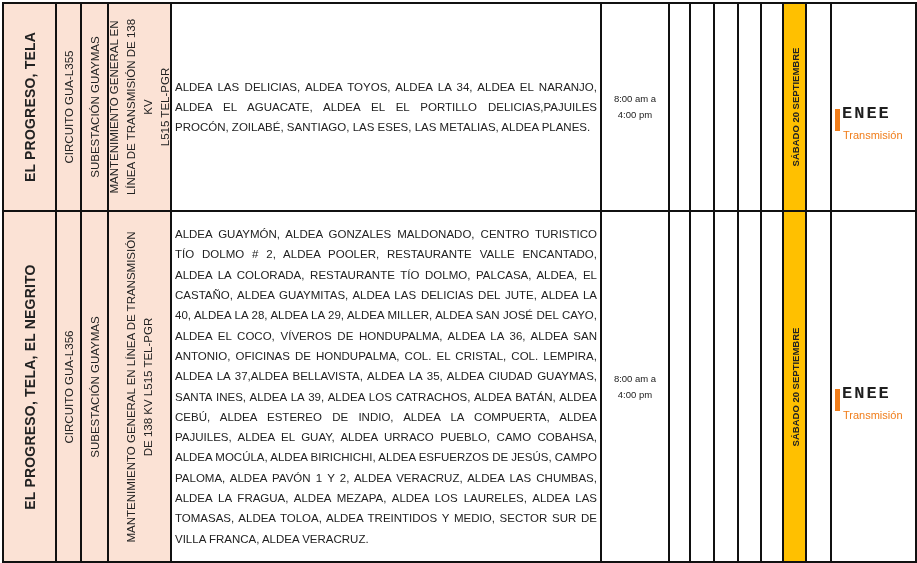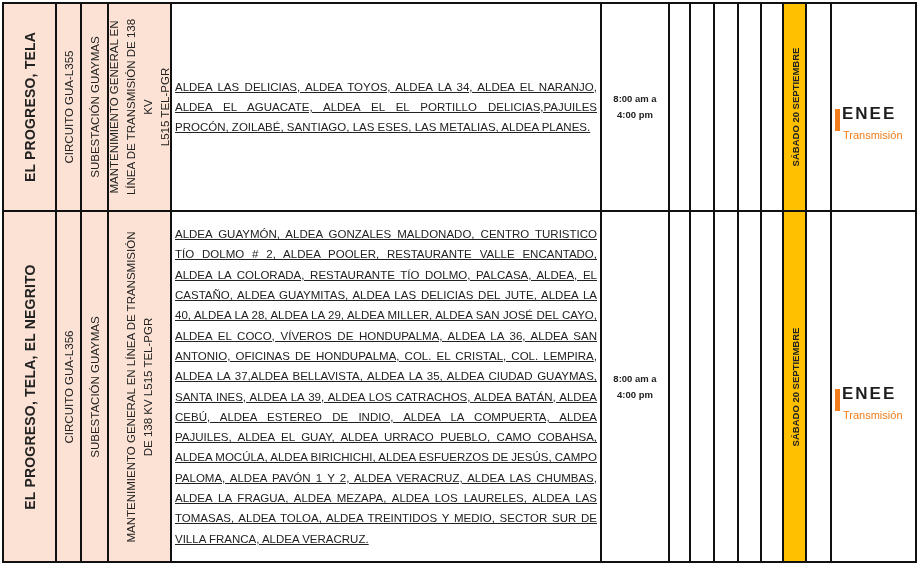--- a/index.html
+++ b/index.html
@@ -20,26 +20,26 @@
     position: absolute; left: 50%; top: 50%;
     transform: translate(-50%, -50%) rotate(-90deg);
     white-space: nowrap; text-align: center; color: #222;
   }
   .vert.place { font-weight: bold; font-size: 14px; letter-spacing: 0.2px; }
   .vert.small { font-size: 11.5px; }
   .vert.desc { font-size: 11.5px; line-height: 17px; white-space: normal; }
   .vert.date { font-weight: bold; font-size: 9.5px; color: #222; }
   .locs {
     font-size: 11.5px; line-height: 20.3px; color: #222; text-align: justify;
-    padding: 0 3px 0 3px; text-transform: none; text-decoration: underline;
+    padding: 0 3px 0 3px; text-transform: none;
   }
-  .time { font-size: 9.5px; font-weight: bold; text-align: center; line-height: 16px; color: #222; }
+  .time { font-size: 9.5px; font-weight: normal; text-align: center; line-height: 16px; color: #222; }
   .logo { position: absolute; left: 3px; top: 50%; transform: translateY(-50%); width: 100px; }
   .logo .bar { position: absolute; left: 0; top: 2px; width: 5px; height: 22px; background: #f07d1a; }
-  .logo .enee { position: absolute; left: 7px; top: -3px; font-size: 17px; font-weight: bold; letter-spacing: 2px; color: #1f1f1f; }
+  .logo .enee { position: absolute; left: 7px; top: -3px; font-size: 17px; font-weight: bold; letter-spacing: 2px; color: #1f1f1f; font-family: Liberation Mono, monospace; }
   .logo .trans { position: absolute; left: 8px; top: 22px; font-size: 11px; color: #f07d1a; }
 </style>
 </head>
 <body>
 
 <table class="sched">
   <colgroup>
     <col style="width:53px">
       <col style="width:25px">
       <col style="width:27px">

